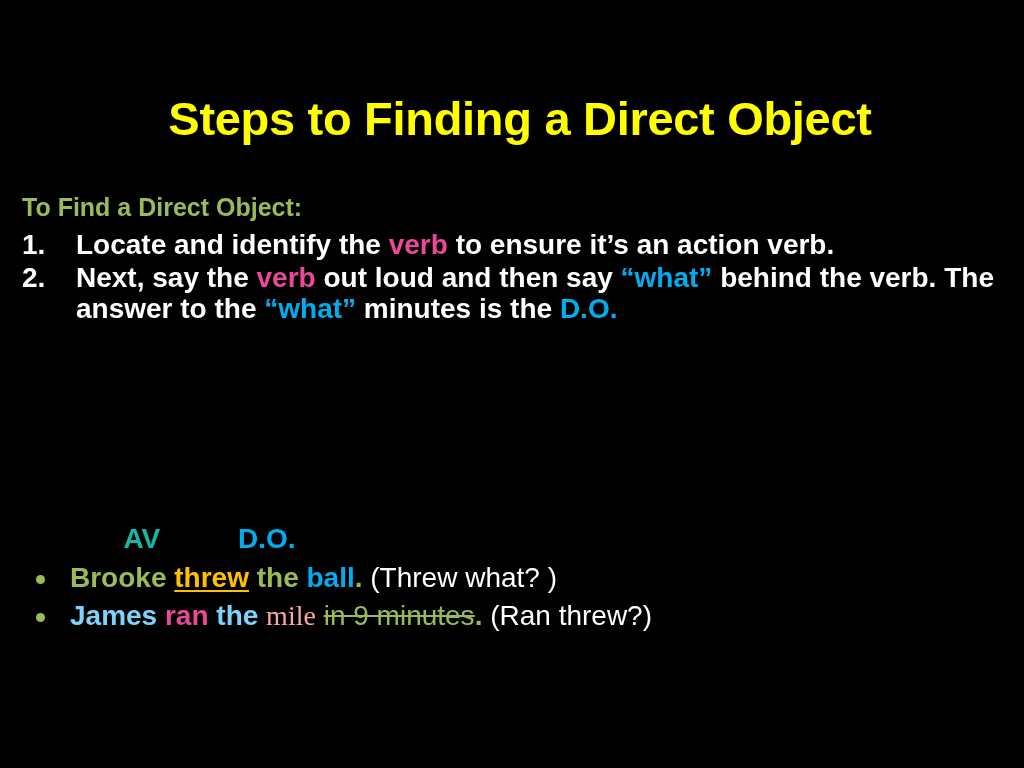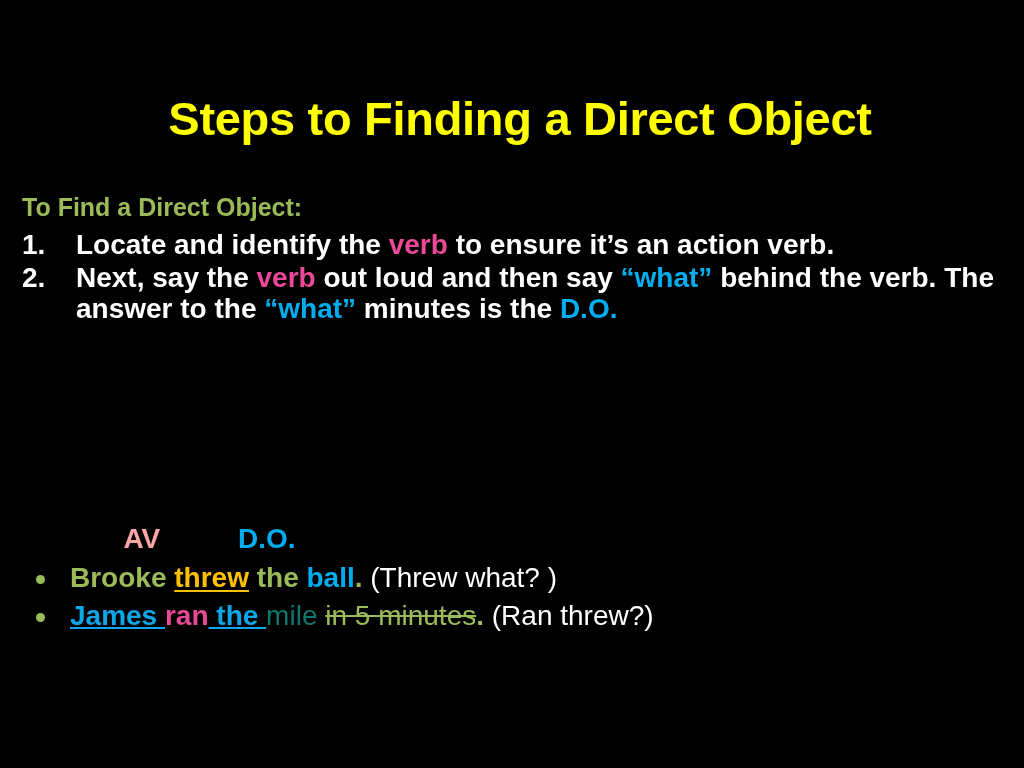--- a/index.html
+++ b/index.html
@@ -122,23 +122,23 @@
     width: 9px;
     height: 9px;
     border-radius: 50%;
     background: #9bbb59;
   }
 
   
   .t-white      { color: #ffffff; }
   .t-yellow     { color: #ec4899; font-weight: bold; }
   .t-cyan       { color: #00aeef; font-weight: bold; }
-  .t-cyan-light { color: #0f766e; font-weight: normal; }
+  .t-cyan-light { color: #fca5a5; font-weight: normal; font-family: Liberation Serif, serif; }
   .t-olive      { color: #9bbb59; font-weight: bold; }
-  .t-green      { color: #0ea5e9; font-weight: bold; text-decoration: underline; }
+  .t-green      { color: #7dd3fc; font-weight: bold; }
   .t-amber      { color: #ffc000; font-weight: bold; text-decoration: underline; text-underline-offset: 3px; }
   .t-strike     { color: #9bbb59; font-weight: normal; text-decoration: line-through; }
   .t-plain      { color: #ffffff; font-weight: normal; }
   .b            { font-weight: bold; }
 </style>
 </head>
 <body style="background: rgb(0, 0, 0);">
 
 <div class="slide">
 
@@ -156,22 +156,22 @@
         </li>
         <li class="num-item">
           <span class="num">2.</span>
           <span class="item-text"><span class="t-white b">Next, say the </span><span class="t-yellow">verb</span><span class="t-white b"> out loud and then say </span><span class="t-cyan">“what”</span><span class="t-white b"> behind the verb. The answer to the </span><span class="t-cyan">“what”</span><span class="t-white b"> minutes is the </span><span class="t-cyan">D.O.</span></span>
         </li>
       </ol>
 
   </div>
 
   <div class="av-row">
-    <span class="av-spacer-left">            </span><span class="av-label" style="color: #fca5a5;">AV</span><span class="av-gap">          </span><span class="do-label" style="color: rgb(0, 174, 239);">D.O.</span>
+    <span class="av-spacer-left">            </span><span class="av-label" style="color: #14b8a6;">AV</span><span class="av-gap">          </span><span class="do-label" style="color: rgb(0, 174, 239);">D.O.</span>
   </div>
 
   <ul class="bullet-list" id="examples-list">
 
   <li class="bullet-item"><span class="dot" style="background: rgb(155, 187, 89);"></span><span><span class="t-olive">Brooke </span><span class="t-amber">threw</span><span class="t-olive"> the </span><span class="t-cyan">ball</span><span class="t-olive">.</span><span class="t-plain"> (Threw what? )</span></span></li>
-      <li class="bullet-item"><span class="dot" style="background: rgb(155, 187, 89);"></span><span><span class="t-green">James </span><span class="t-yellow">ran</span><span class="t-green"> the </span><span class="t-cyan-light">mile</span><span class="t-plain"> </span><span class="t-strike">in 5 minutes</span><span class="t-olive">.</span><span class="t-plain">  (Ran threw?)</span></span></li>
+      <li class="bullet-item"><span class="dot" style="background: rgb(155, 187, 89);"></span><span><span class="t-green">James </span><span class="t-yellow">ran</span><span class="t-green"> the </span><span class="t-cyan-light">mile</span><span class="t-plain"> </span><span class="t-strike">in 9 minutes</span><span class="t-olive">.</span><span class="t-plain">  (Ran threw?)</span></span></li>
     </ul>
 
 </div>
 
 </body></html>

